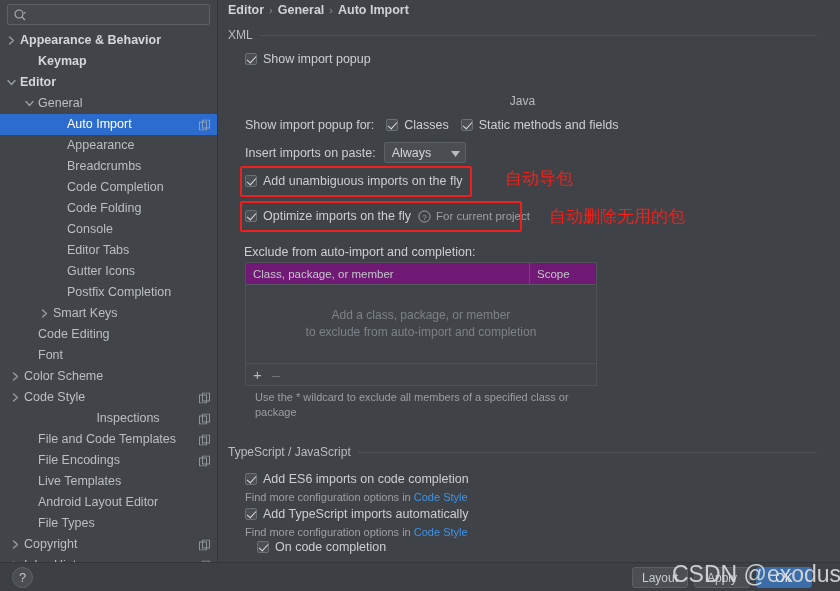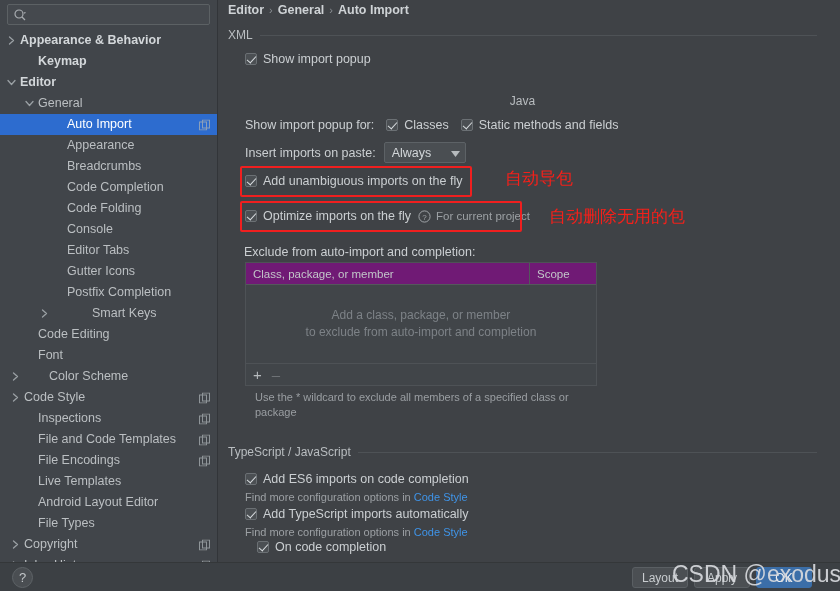--- a/index.html
+++ b/index.html
@@ -360,21 +360,21 @@
           <span class="row-label">Gutter Icons</span>
         </div>
         <div class="tree-row" style="padding-left: 53px;">
           <span class="arrow none">
             <svg width="11" height="11" viewBox="0 0 11 11">
               <path d="M3.5 2 L7.5 5.5 L3.5 9" fill="none" stroke="#9aa0a4" stroke-width="1.3" stroke-linecap="round" stroke-linejoin="round"></path>
             </svg>
           </span>
           <span class="row-label">Postfix Completion</span>
         </div>
-        <div class="tree-row" style="padding-left: 39px; gap: 39px;">
+        <div class="tree-row" style="padding-left: 39px;">
           <span class="arrow">
             <svg width="11" height="11" viewBox="0 0 11 11">
               <path d="M3.5 2 L7.5 5.5 L3.5 9" fill="none" stroke="#9aa0a4" stroke-width="1.3" stroke-linecap="round" stroke-linejoin="round"></path>
             </svg>
           </span>
           <span class="row-label">Smart Keys</span>
         </div>
         <div class="tree-row" style="padding-left: 24px;">
           <span class="arrow none">
             <svg width="11" height="11" viewBox="0 0 11 11">
@@ -384,21 +384,21 @@
           <span class="row-label">Code Editing</span>
         </div>
         <div class="tree-row" style="padding-left: 24px;">
           <span class="arrow none">
             <svg width="11" height="11" viewBox="0 0 11 11">
               <path d="M3.5 2 L7.5 5.5 L3.5 9" fill="none" stroke="#9aa0a4" stroke-width="1.3" stroke-linecap="round" stroke-linejoin="round"></path>
             </svg>
           </span>
           <span class="row-label">Font</span>
         </div>
-        <div class="tree-row" style="padding-left: 10px; gap: 25px;">
+        <div class="tree-row" style="padding-left: 10px;">
           <span class="arrow">
             <svg width="11" height="11" viewBox="0 0 11 11">
               <path d="M3.5 2 L7.5 5.5 L3.5 9" fill="none" stroke="#9aa0a4" stroke-width="1.3" stroke-linecap="round" stroke-linejoin="round"></path>
             </svg>
           </span>
           <span class="row-label">Color Scheme</span>
         </div>
         <div class="tree-row" style="padding-left: 10px;">
           <span class="arrow">
             <svg width="11" height="11" viewBox="0 0 11 11">
@@ -406,21 +406,21 @@
             </svg>
           </span>
           <span class="row-label">Code Style</span>
           <span class="row-icon">
             <svg width="11" height="11" viewBox="0 0 11 11">
               <rect x="0.5" y="2.5" width="7" height="8" fill="none" stroke="#aab0b4" stroke-width="1"></rect>
               <rect x="3.5" y="0.5" width="7" height="8" fill="none" stroke="#aab0b4" stroke-width="1"></rect>
             </svg>
           </span>
         </div>
-        <div class="tree-row" style="padding-left: 24px;">
+        <div class="tree-row" style="padding-left: 24px; justify-content: center;">
           <span class="arrow none">
             <svg width="11" height="11" viewBox="0 0 11 11">
               <path d="M3.5 2 L7.5 5.5 L3.5 9" fill="none" stroke="#9aa0a4" stroke-width="1.3" stroke-linecap="round" stroke-linejoin="round"></path>
             </svg>
           </span>
           <span class="row-label">Inspections</span>
           <span class="row-icon">
             <svg width="11" height="11" viewBox="0 0 11 11">
               <rect x="0.5" y="2.5" width="7" height="8" fill="none" stroke="#aab0b4" stroke-width="1"></rect>
               <rect x="3.5" y="0.5" width="7" height="8" fill="none" stroke="#aab0b4" stroke-width="1"></rect>

